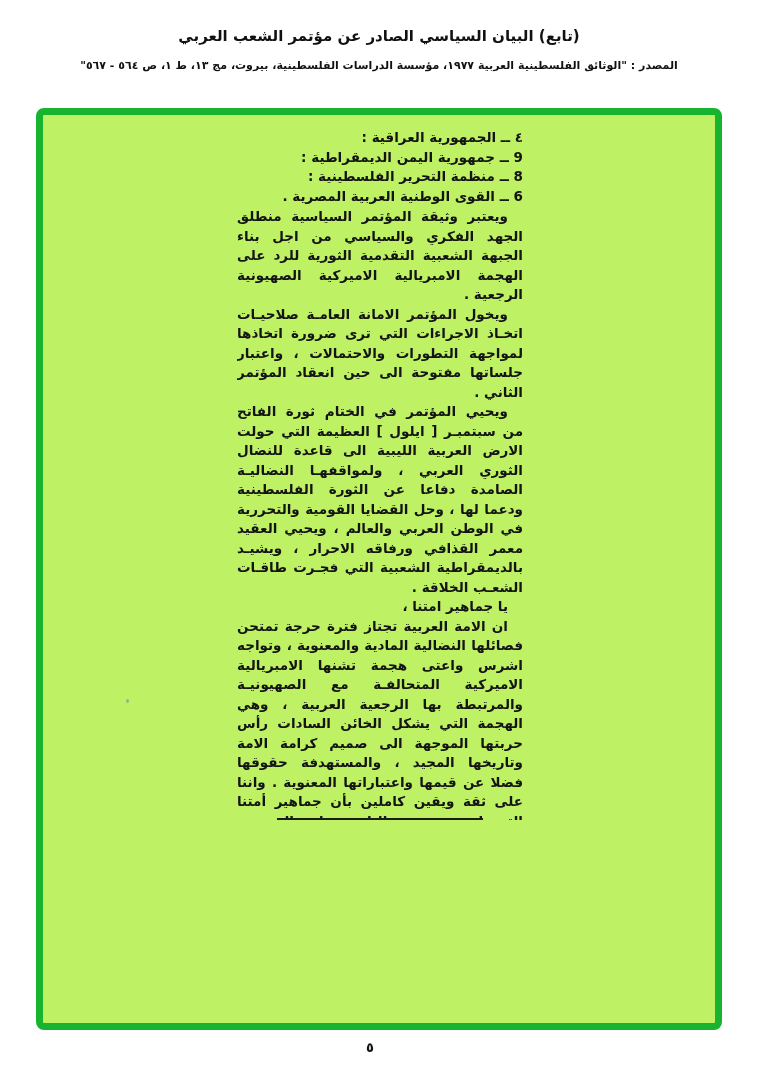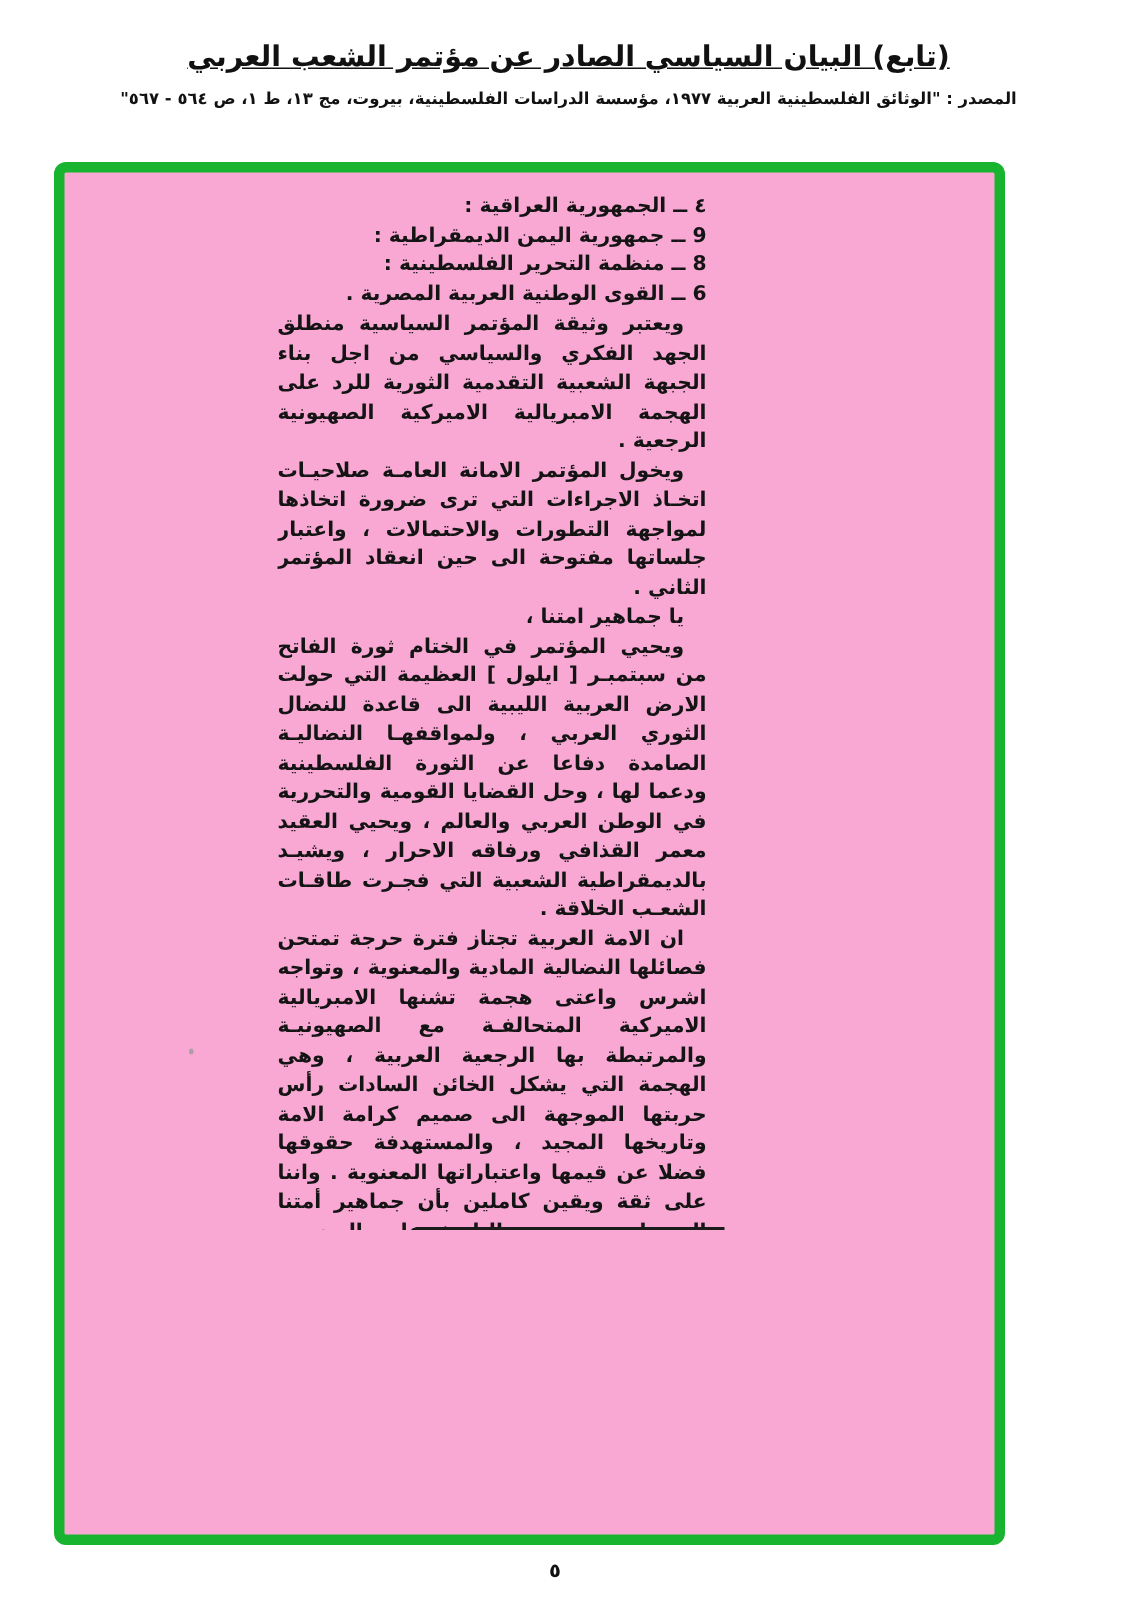--- a/index.html
+++ b/index.html
@@ -18,49 +18,48 @@
   }
 
   
   .doc-title {
     position: absolute;
     top: 27px;
     left: 0;
     width: 758px;
     text-align: center;
     direction: rtl;
-    font-size: 19px;
+    font-size: 15px;
     font-weight: bold;
     letter-spacing: 0.2px;
     color: #111111;
-    text-decoration: underline;
   }
   .doc-source {
     position: absolute;
     top: 59px;
     left: 0;
     width: 758px;
     text-align: center;
     direction: rtl;
     font-size: 11px;
     font-weight: bold;
     color: #111111;
   }
 
   
   .green-frame {
     position: absolute;
     left: 36px;
     top: 108px;
-    width: 634px;
+    width: 686px;
     height: 922px;
     box-sizing: border-box;
     border: 7px solid var(--frame-green, #18b42f);
     border-radius: 8px;
-    background: #f9a8d4;
+    background: #bef264;
   }
 
   
   .text-col {
     position: absolute;
     top: 13px;
     right: 192px;
     width: 286px;
     height: 692px;
     overflow: hidden;
@@ -134,22 +133,22 @@
 
       <div class="list-block">
         <div class="list-line">٤ ــ الجمهورية العراقية :</div>
         <div class="list-line">9 ــ جمهورية اليمن الديمقراطية :</div>
         <div class="list-line">8 ــ منظمة التحرير الفلسطينية :</div>
         <div class="list-line">6 ــ القوى الوطنية العربية المصرية .</div>
       </div>
 
       <p class="para">ويعتبر وثيقة المؤتمر السياسية منطلق الجهد الفكري والسياسي من اجل بناء الجبهة الشعبية التقدمية الثورية للرد على الهجمة الامبريالية الاميركية الصهيونية الرجعية .</p>
       <p class="para">ويخول المؤتمر الامانة العامـة صلاحيـات اتخـاذ الاجراءات التي ترى ضرورة اتخاذها لمواجهة التطورات والاحتمالات ، واعتبار جلساتها مفتوحة الى حين انعقاد المؤتمر الثاني .</p>
+      <p class="para">ويحيي المؤتمر في الختام ثورة الفاتح من سبتمبـر [ ايلول ] العظيمة التي حولت الارض العربية الليبية الى قاعدة للنضال الثوري العربي ، ولمواقفهـا النضاليـة الصامدة دفاعا عن الثورة الفلسطينية ودعما لها ، وحل القضايا القومية والتحررية في الوطن العربي والعالم ، ويحيي العقيد معمر القذافي ورفاقه الاحرار ، ويشيـد بالديمقراطية الشعبية التي فجـرت طاقـات الشعـب الخلاقة .</p>
       <p class="para call-line">يا جماهير امتنا ،</p>
-      <p class="para">ويحيي المؤتمر في الختام ثورة الفاتح من سبتمبـر [ ايلول ] العظيمة التي حولت الارض العربية الليبية الى قاعدة للنضال الثوري العربي ، ولمواقفهـا النضاليـة الصامدة دفاعا عن الثورة الفلسطينية ودعما لها ، وحل القضايا القومية والتحررية في الوطن العربي والعالم ، ويحيي العقيد معمر القذافي ورفاقه الاحرار ، ويشيـد بالديمقراطية الشعبية التي فجـرت طاقـات الشعـب الخلاقة .</p>
       <p class="para">ان الامة العربية تجتاز فترة حرجة تمتحن فصائلها النضالية المادية والمعنوية ، وتواجه اشرس واعتى هجمة تشنها الامبريالية الاميركية المتحالفـة مع الصهيونيـة والمرتبطة بها الرجعية العربية ، وهي الهجمة التي يشكل الخائن السادات رأس حربتها الموجهة الى صميم كرامة الامة وتاريخها المجيد ، والمستهدفة حقوقها فضلا عن قيمها واعتباراتها المعنوية . واننا على ثقة ويقين كاملين بأن جماهير أمتنا التي انتصرت عبر التاريخ على المحن ، وسحقت مؤامرات الخونة والعملاء قادرة اليوم على الوقوف في وجه التحدي الجديد ، واحباط مؤامرة تصفية القضية الفلسطينية والقومية ، وقادرة على تحرير الارض العربية المحتلة واستعادة الحقوق المغتصبة . فلتتحد كل الصفوف وكل القوى في معركة المصير الحاسمة . والنصر حليف امتنا ، والخزي والعار للخونة والعملاء .</p>
 
     </div>
 
     <div class="divider"></div>
 
   </div>
 
   <div class="scan-artifact-dot"></div>
 

